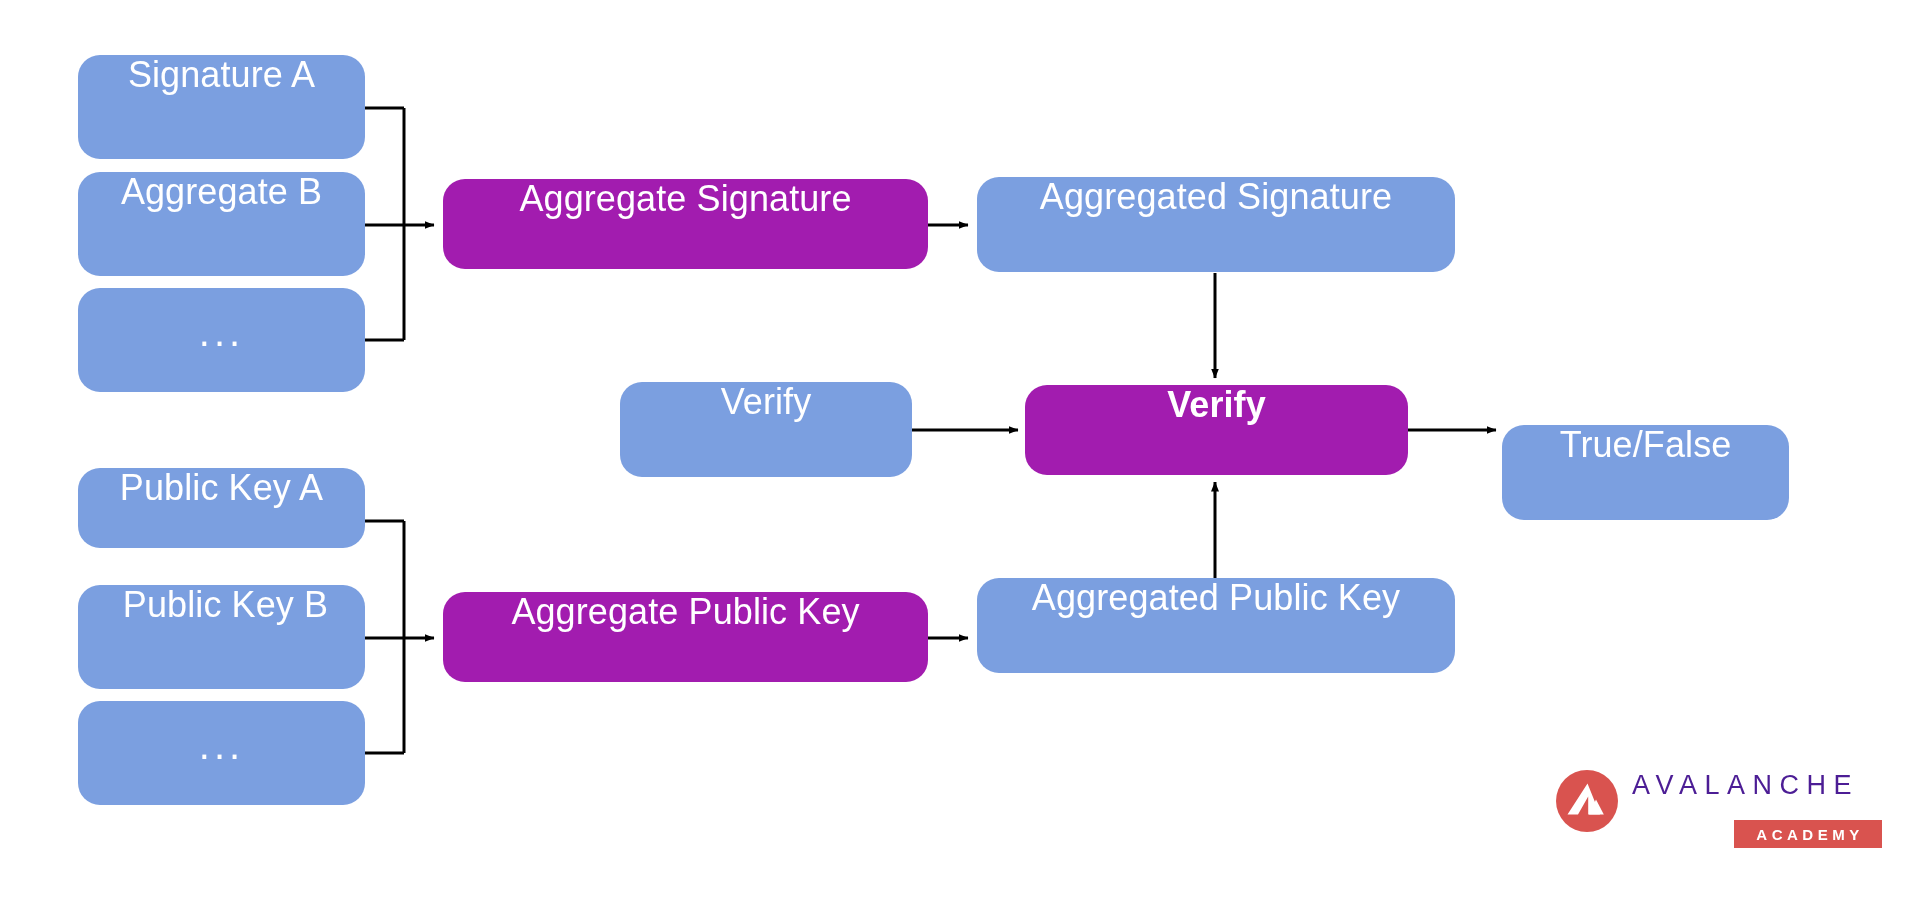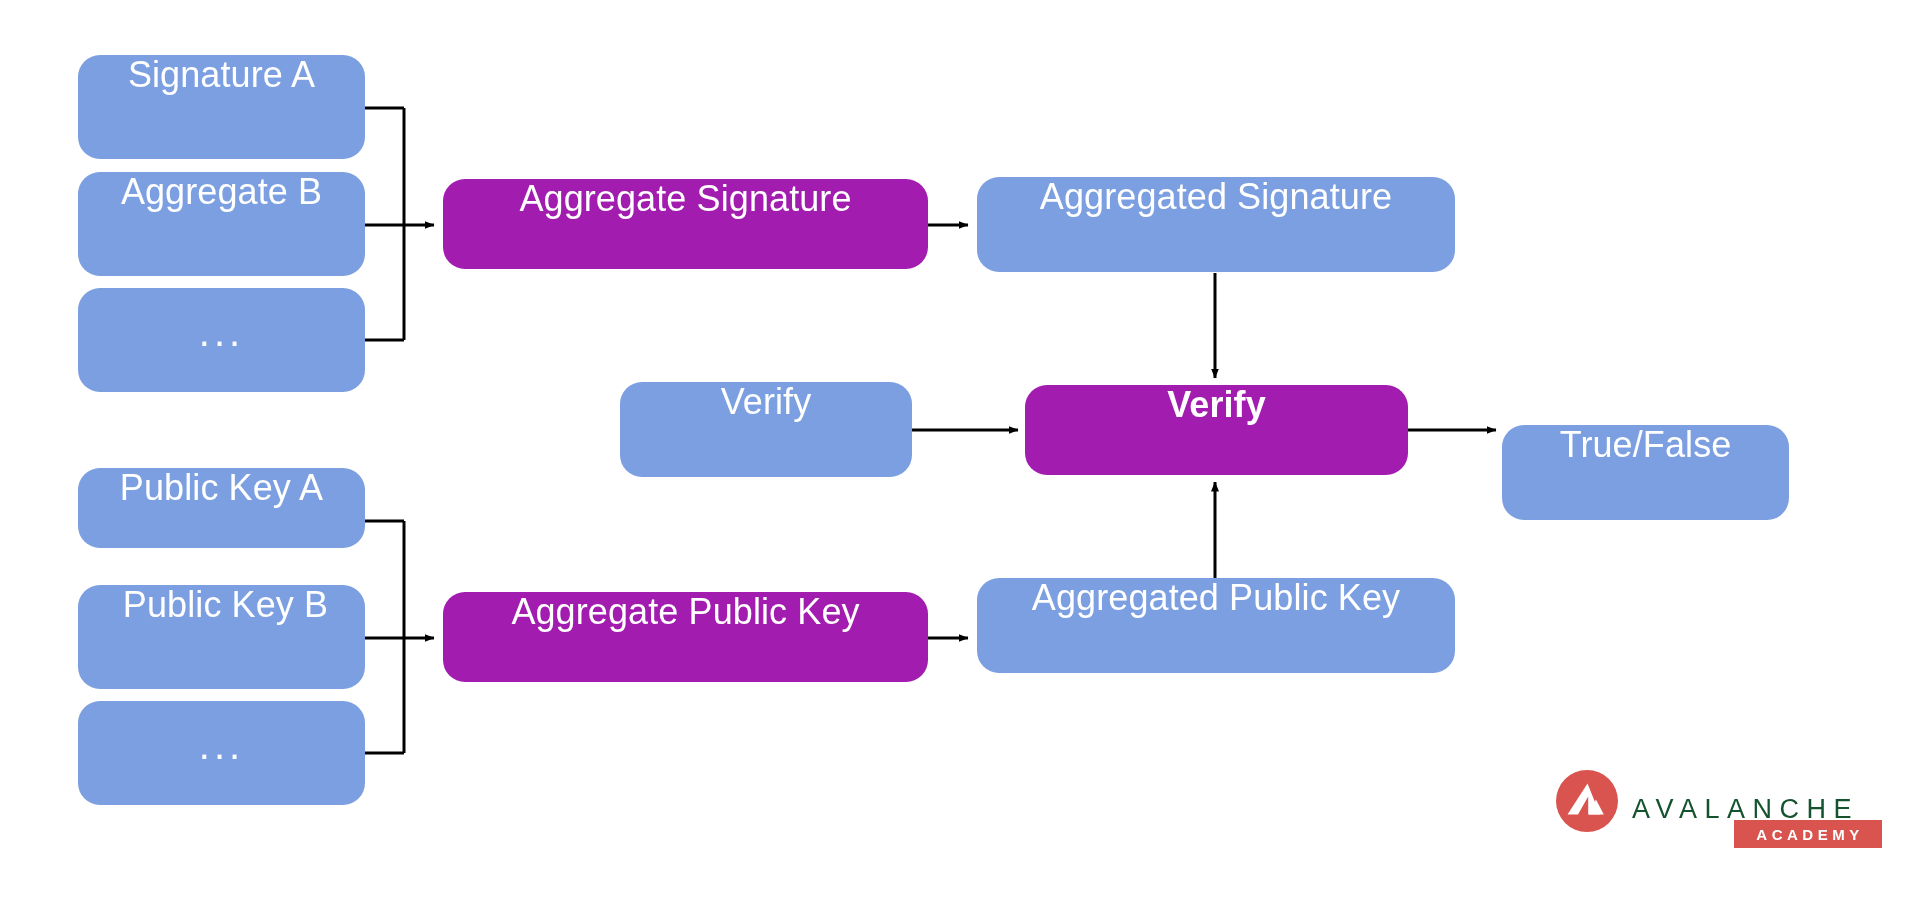--- a/index.html
+++ b/index.html
@@ -64,24 +64,24 @@
     left: 0;
     top: 0;
     width: 62px;
     height: 62px;
     border-radius: 50%;
     background: #D9534F;
   }
   #logo-wordmark {
     position: absolute;
     left: 76px;
-    top: 24px;
+    top: 0;
     font-size: 27px;
     letter-spacing: 7.5px;
-    color: #14532d;
+    color: #4c1d95;
     font-weight: normal;
     white-space: nowrap;
   }
   #logo-academy {
     position: absolute;
     left: 178px;
     top: 50px;
     width: 148px;
     height: 28px;
     background: #D9534F;

